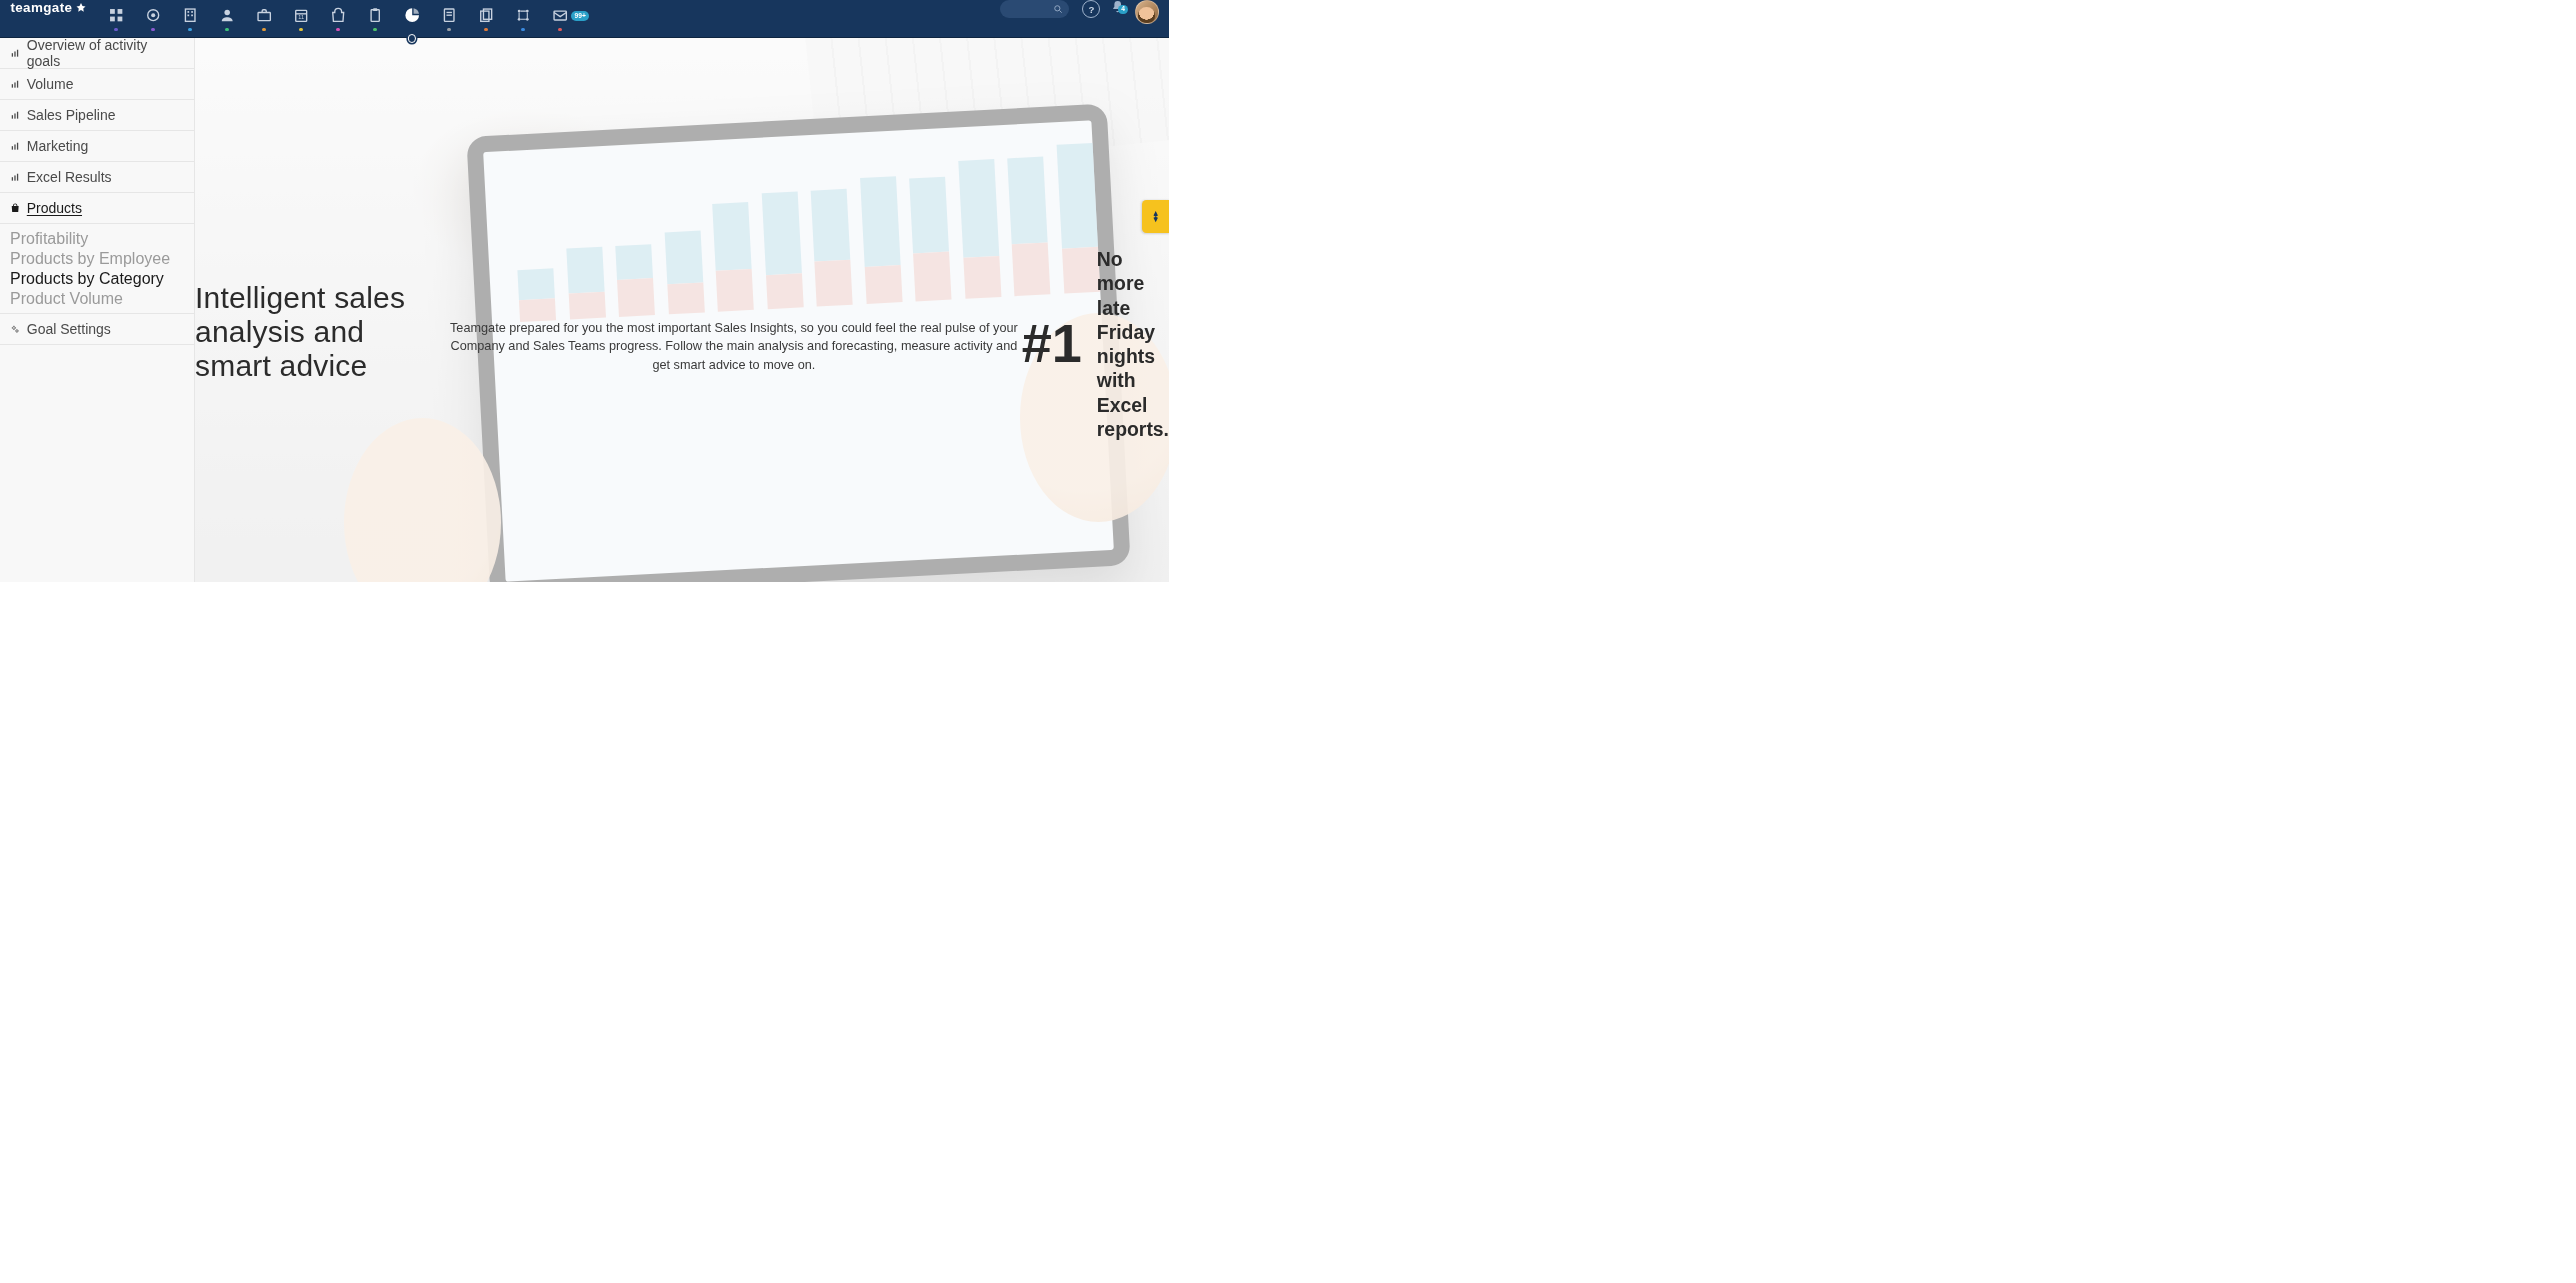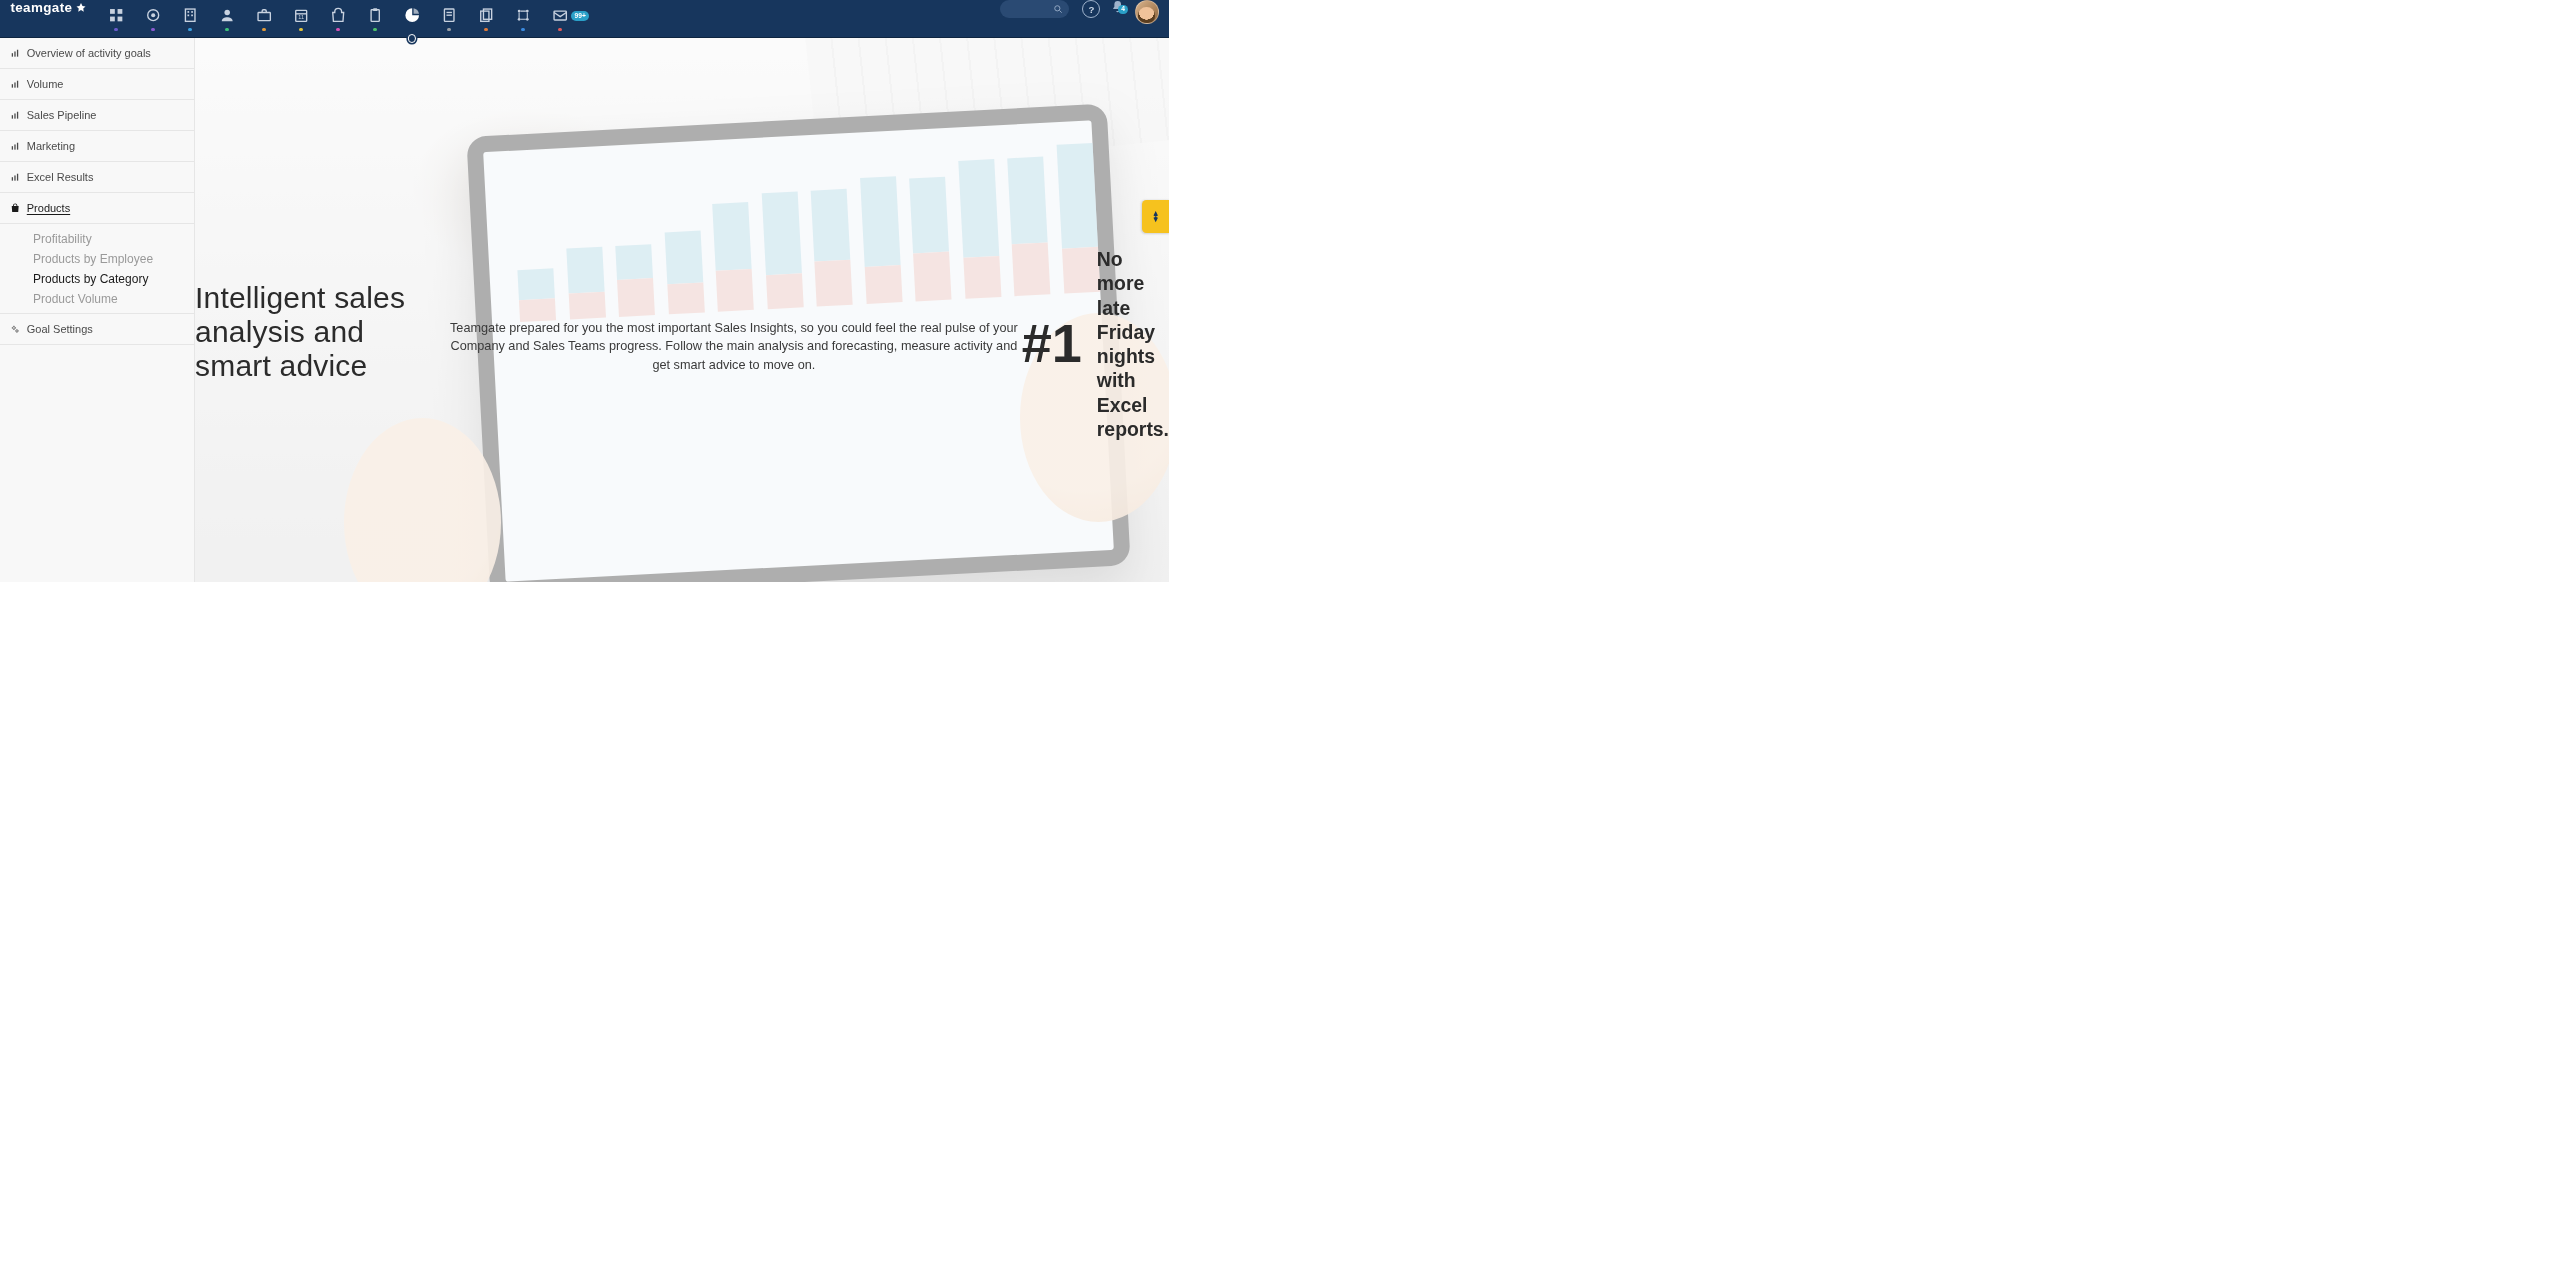--- a/index.html
+++ b/index.html
@@ -30,25 +30,25 @@
   .search svg{width:10.4px;height:10.4px;color:#9fb3cc;margin-left:auto;}
   .help{width:18px;height:18px;border:1.1px solid #9fb3cc;border-radius:50%;color:#cbd7e6;display:flex;align-items:center;justify-content:center;font-size:9.7px;font-weight:600;margin-left:13.4px;cursor:pointer;}
   .bell{position:relative;margin-left:10.4px;cursor:pointer;color:#9fb3cc;}
   .bell svg{width:13.4px;height:13.4px;}
   .bell .count{position:absolute;top:4.5px;left:7.5px;background:#2aa0c8;color:#fff;font-size:6.7px;line-height:1;padding:1.5px 3px;border-radius:5.2px;font-weight:600;}
   .avatar{width:24px;height:24px;border-radius:50%;margin-left:10.4px;background:linear-gradient(135deg,#d9b38c 0%,#8c6239 100%);border:0.7px solid rgba(255,255,255,.3);cursor:pointer;overflow:hidden;display:flex;align-items:flex-end;justify-content:center;}
   .avatar::after{content:"";width:16.4px;height:16.4px;border-radius:50% 50% 40% 40%;background:radial-gradient(circle at 50% 30%,#f0c29a 0 55%,transparent 56%),#5a3d1f;}
   
   .body{display:flex;height:calc(100% - var(--nav-h));}
   .sidebar{width:var(--sidebar-w);background:#f8f8f8;border-right:0.7px solid var(--border);overflow-y:auto;}
-  .sb-item{display:flex;align-items:center;gap:6.7px;padding:0 9.7px;height:31px;font-size:11px;color:#4a4a4a;border-bottom:0.7px solid var(--border);cursor:pointer;}
+  .sb-item{display:flex;align-items:center;gap:6.7px;padding:0 9.7px;height:31px;font-size:14px;color:#4a4a4a;border-bottom:0.7px solid var(--border);cursor:pointer;}
   .sb-item svg{width:10.4px;height:10.4px;color:#4a4a4a;flex-shrink:0;}
   .sb-item.section{font-weight:400;color:#1a1a1a;text-decoration:underline;text-underline-offset:1.5px;}
   .sb-item.section svg{color:#1a1a1a;}
-  .sb-sub{padding-left:33px;height:20px;display:flex;align-items:center;font-size:12px;color:#9a9a9a;cursor:pointer;}
+  .sb-sub{padding-left:10px;height:20px;display:flex;align-items:center;font-size:16px;color:#9a9a9a;cursor:pointer;}
   .sb-sub.active{color:#1a1a1a;}
   .sb-subgroup{padding:4.5px 0;border-bottom:0.7px solid var(--border);}
   
   .main{flex:1;position:relative;overflow:hidden;background:#e9e9e9;}
   .hero-bg{position:absolute;inset:0;background:
      radial-gradient(ellipse 164px 119px at 34% 28%, rgba(150,110,70,.18) 0%, transparent 70%),
      linear-gradient(180deg,#f4f4f4 0%,#e3e3e3 60%,#d9d9d9 100%);
   }
   .tablet{position:absolute;left:283px;top:82px;width:641px;height:462px;border-radius:19.4px;background:#2b2b2b;transform:rotate(-3deg);box-shadow:0 22.4px 45px rgba(0,0,0,.25);} 
   .tablet::after{content:"";position:absolute;inset:16.4px;border-radius:3px;background:#ecf2f6;}

